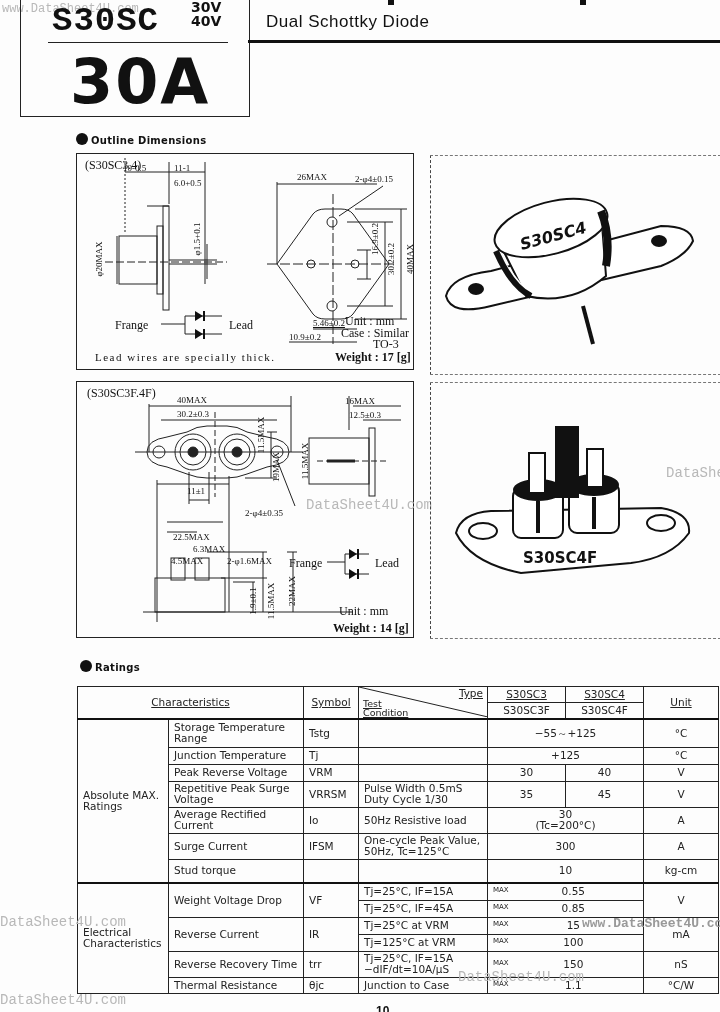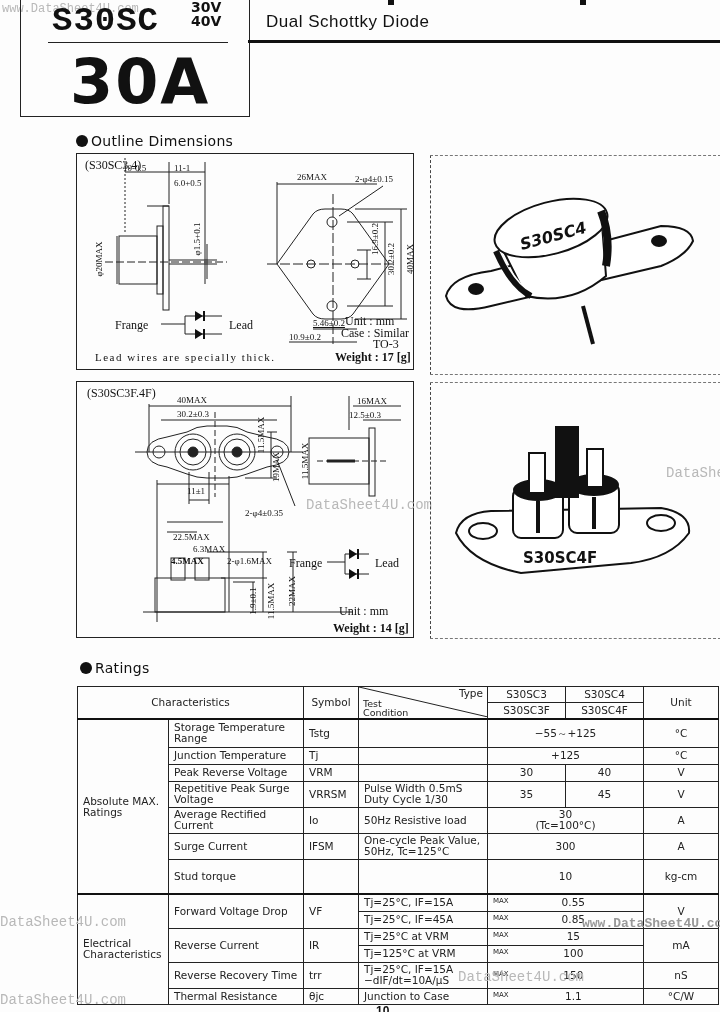--- a/index.html
+++ b/index.html
@@ -11,21 +11,21 @@
   
   .title-box { left:20px; top:-2px; width:228px; height:118px; border:1px solid #222; border-top:none; }
   .part { left:52px; top:2px; font-weight:bold; font-size:34px; letter-spacing:1px; font-family:Liberation Mono, monospace; }
   .volts { left:191px; top:0px; font-weight:bold; font-size:14px; line-height:14px; font-family:"DejaVu Sans", sans-serif; }
   .hr-title { left:48px; top:42px; width:180px; height:1px; background:#222; }
   .amps { left:70px; top:45px; font-weight:bold; font-size:62px; letter-spacing:2px; font-family:"DejaVu Sans", sans-serif; }
   .subtitle { left:266px; top:12px; font-size:17px; letter-spacing:0.5px; }
   .topbar { left:248px; top:40px; width:472px; height:3px; background:#111; }
   .pg-marks { top:0; height:5px; background:#111; }
   
-  .sec { font-weight:normal; font-size:14px; font-family:"DejaVu Sans", sans-serif; letter-spacing:0.3px; }
+  .sec { font-weight:bold; font-size:10px; font-family:"DejaVu Sans", sans-serif; letter-spacing:0.3px; }
   .sec .dot { display:inline-block; width:12px; height:12px; border-radius:50%; background:#111; margin-right:3px; vertical-align:-1px; }
   .box { border:1.5px solid #222; background:#fdfdfd; }
   .small { font-family:"Liberation Serif", serif; font-size:12px; }
   .dim { font-family:"Liberation Serif", serif; font-size:9px; }
   .photo { border-left:1px dashed #444; border-top:1px dashed #777; border-bottom:1px dashed #777; }
   
   table.rt { position:absolute; left:77px; top:686px; border-collapse:collapse; font-size:10.5px; font-family:"DejaVu Sans", sans-serif; color:#222; }
   table.rt td { border:1px solid #222; padding:0 5px; line-height:11px; vertical-align:middle; }
   .c { text-align:center; }
   .thick-b { border-bottom:2.5px solid #111 !important; }
@@ -206,26 +206,26 @@
       <polygon points="272,187 272,197 280,192"></polygon>
         <rect x="280" y="187" width="2" height="10"></rect>
     </g>
   </svg>
   <div class="abs dim" style="left:100px;top:13px;">40MAX</div>
   <div class="abs dim" style="left:100px;top:27px;">30.2±0.3</div>
   <div class="abs dim" style="left:166px;top:48px;transform:rotate(-90deg);">11.5MAX</div>
   <div class="abs dim" style="left:184px;top:80px;transform:rotate(-90deg);">19MAX</div>
   <div class="abs dim" style="left:110px;top:104px;">11±1</div>
   <div class="abs dim" style="left:168px;top:126px;">2-φ4±0.35</div>
-  <div class="abs dim" style="left:280px;top:14px;">16MAX</div>
+  <div class="abs dim" style="left:268px;top:14px;">16MAX</div>
   <div class="abs dim" style="left:272px;top:28px;">12.5±0.3</div>
   <div class="abs dim" style="left:210px;top:74px;transform:rotate(-90deg);">11.5MAX</div>
   <div class="abs dim" style="left:96px;top:150px;">22.5MAX</div>
   <div class="abs dim" style="left:116px;top:162px;">6.3MAX</div>
-  <div class="abs dim" style="left:94px;top:174px;font-weight:bold;">4.5MAX</div>
+  <div class="abs dim" style="left:94px;top:174px;">4.5MAX</div>
   <div class="abs dim" style="left:150px;top:174px;">2-φ1.6MAX</div>
   <div class="abs dim" style="left:162px;top:214px;transform:rotate(-90deg);">1.9±0.1</div>
   <div class="abs dim" style="left:176px;top:214px;transform:rotate(-90deg);">11.5MAX</div>
   <div class="abs dim" style="left:200px;top:204px;transform:rotate(-90deg);">22MAX</div>
   <div class="abs small" style="left:212px;top:174px;">Frange</div>
   <div class="abs small" style="left:298px;top:174px;">Lead</div>
   <div class="abs small" style="left:262px;top:222px;">Unit : mm</div>
   <div class="abs small" style="left:256px;top:239px;font-weight:bold;">Weight : 14 [g]</div>
 </div>
 <div class="wm" style="left:306px;top:497px;">DataSheet4U.com</div>
@@ -259,21 +259,21 @@
   <colgroup>
     <col style="width:91px">
       <col style="width:135px">
       <col style="width:55px">
       <col style="width:129px">
       <col style="width:78px">
       <col style="width:78px">
       <col style="width:75px">
   </colgroup>
   <tbody>
-      <tr style="height:15px;">
+      <tr style="height:15px;text-decoration:underline;">
     <td colspan="2" rowspan="2" class="c thick-b">Characteristics</td>
     <td rowspan="2" class="c thick-b">Symbol</td>
     <td rowspan="2" class="thick-b" style="position:relative;padding:0;">
       <svg class="abs" style="left:0;top:0;" width="129" height="30">
             <line x1="0" y1="0" x2="129" y2="30" stroke="#222" stroke-width="1"></line>
           </svg>
       <div style="text-align:right;padding:1px 4px 0 0;">Type</div>
       <div style="padding:0 0 1px 4px;font-size:9.5px;line-height:9px;width:60px;">Test Condition</div>
     </td>
     <td class="c">S30SC3</td>
@@ -315,42 +315,42 @@
     <td class="c">35</td>
     <td class="c">45</td>
     <td class="c">V</td>
   </tr>
   <tr style="height:26px;">
     <td>Average Rectified Current</td>
     <td>Io</td>
     <td>50Hz Resistive load</td>
     <td colspan="2" class="c">
       <div>30</div>
-      <div>(Tc=100°C)</div>
+      <div>(Tc=200°C)</div>
     </td>
     <td class="c">A</td>
   </tr>
   <tr style="height:26px;">
     <td>Surge Current</td>
     <td>IFSM</td>
     <td>One-cycle Peak Value, 50Hz, Tc=125°C</td>
     <td colspan="2" class="c">300</td>
     <td class="c">A</td>
   </tr>
-  <tr style="height:35px;">
+  <tr style="height:24px;">
     <td class="thick-b">Stud torque</td>
     <td class="thick-b"></td>
     <td class="thick-b"></td>
     <td colspan="2" class="c thick-b">10</td>
     <td class="c thick-b">kg-cm</td>
   </tr>
 
   <tr style="height:17px;">
     <td rowspan="7">Electrical Characteristics</td>
-    <td rowspan="2">Forward Voltage Drop</td>
+    <td rowspan="2">Weight Voltage Drop</td>
     <td rowspan="2">VF</td>
     <td>Tj=25°C, IF=15A</td>
     <td colspan="2" class="c"><span class="maxl">MAX</span><span>0.55</span></td>
     <td rowspan="2" class="c">V</td>
   </tr>
   <tr style="height:17px;">
     <td>Tj=25°C, IF=45A</td>
     <td colspan="2" class="c"><span class="maxl">MAX</span><span>0.85</span></td>
   </tr>
   <tr style="height:17px;">

